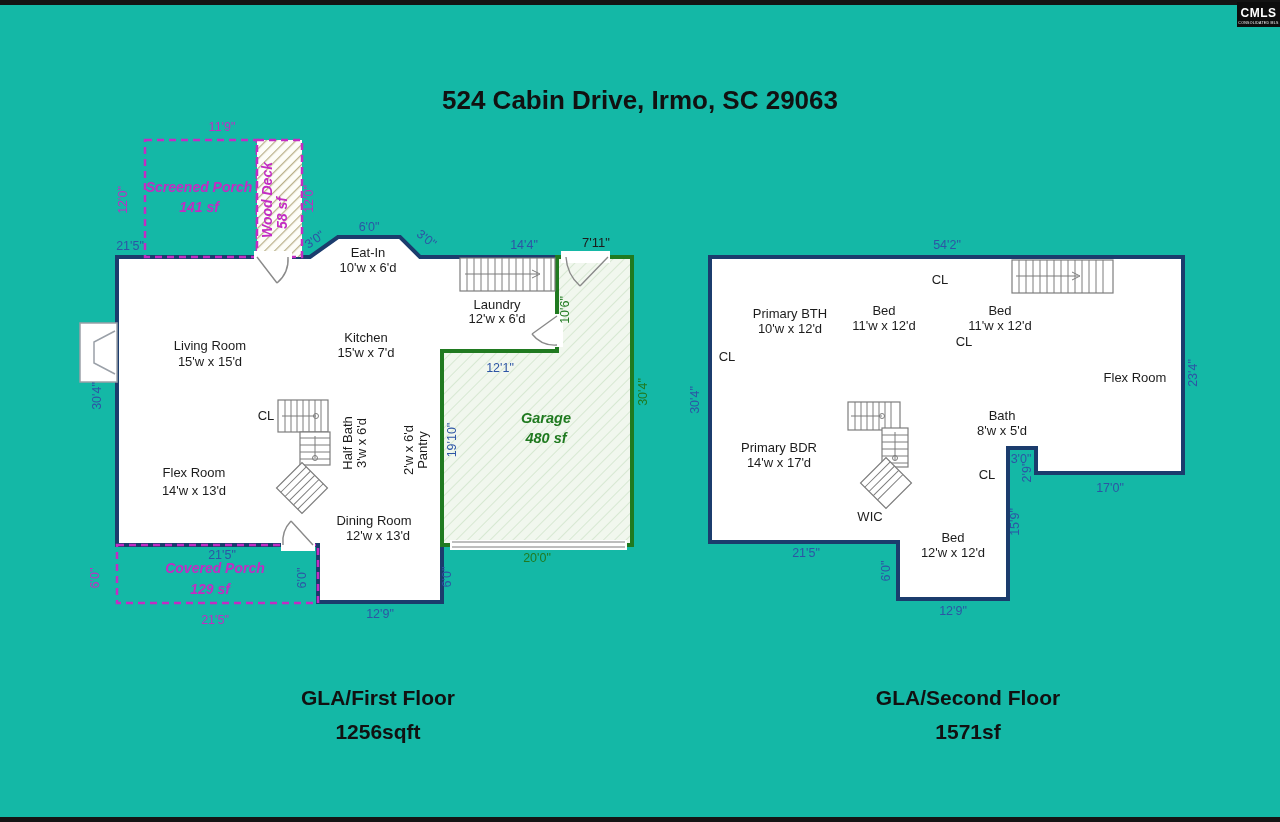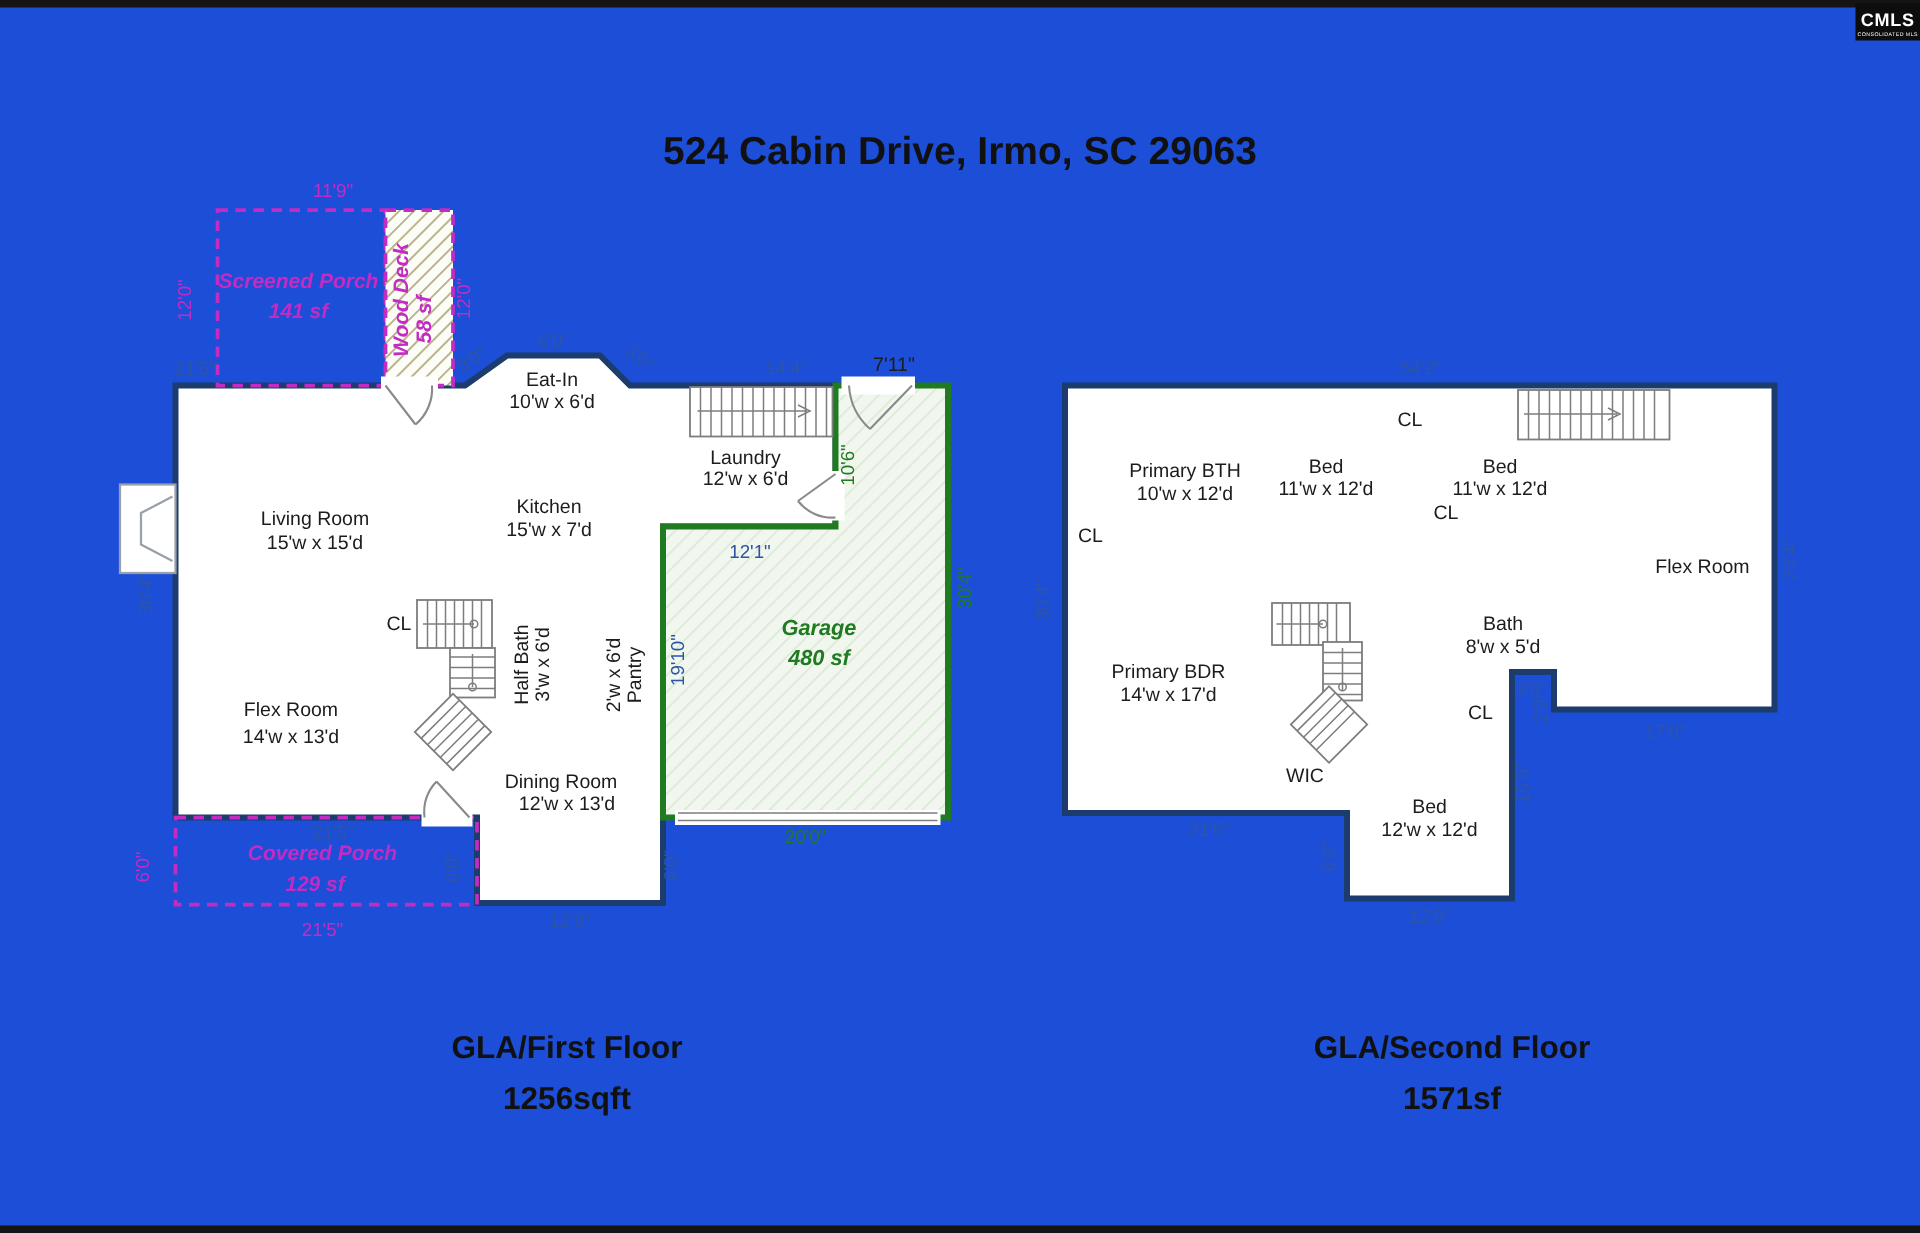--- a/index.html
+++ b/index.html
@@ -1,16 +1,16 @@
 <!DOCTYPE html>
 <html><head>
 <meta charset="utf-8">
 <style>
   html,body{margin:0;padding:0;background:#fff;}
-  .canvas{position:relative;width:1280px;height:822px;background:#1d4ed8;overflow:hidden;
+  .canvas{position:relative;width:1280px;height:822px;background:#14b8a6;overflow:hidden;
           font-family:"Liberation Sans",sans-serif;}
   svg text{font-family:"Liberation Sans",sans-serif;text-anchor:middle;}
   .ttl{font-size:26px;font-weight:bold;fill:#111;}
   .cap{font-size:21px;font-weight:bold;fill:#111;}
   .tk{font-size:13px;fill:#1c1c1c;}
   .td{font-size:12.5px;fill:#2d55a5;}
   .tg{font-size:12.5px;fill:#207a20;}
   .tm{font-size:12.5px;fill:#c32cc3;}
   .tmr{font-size:14px;fill:#c32cc3;font-weight:bold;font-style:italic;}
   .tgr{font-size:14.5px;fill:#207a20;font-weight:bold;font-style:italic;}

